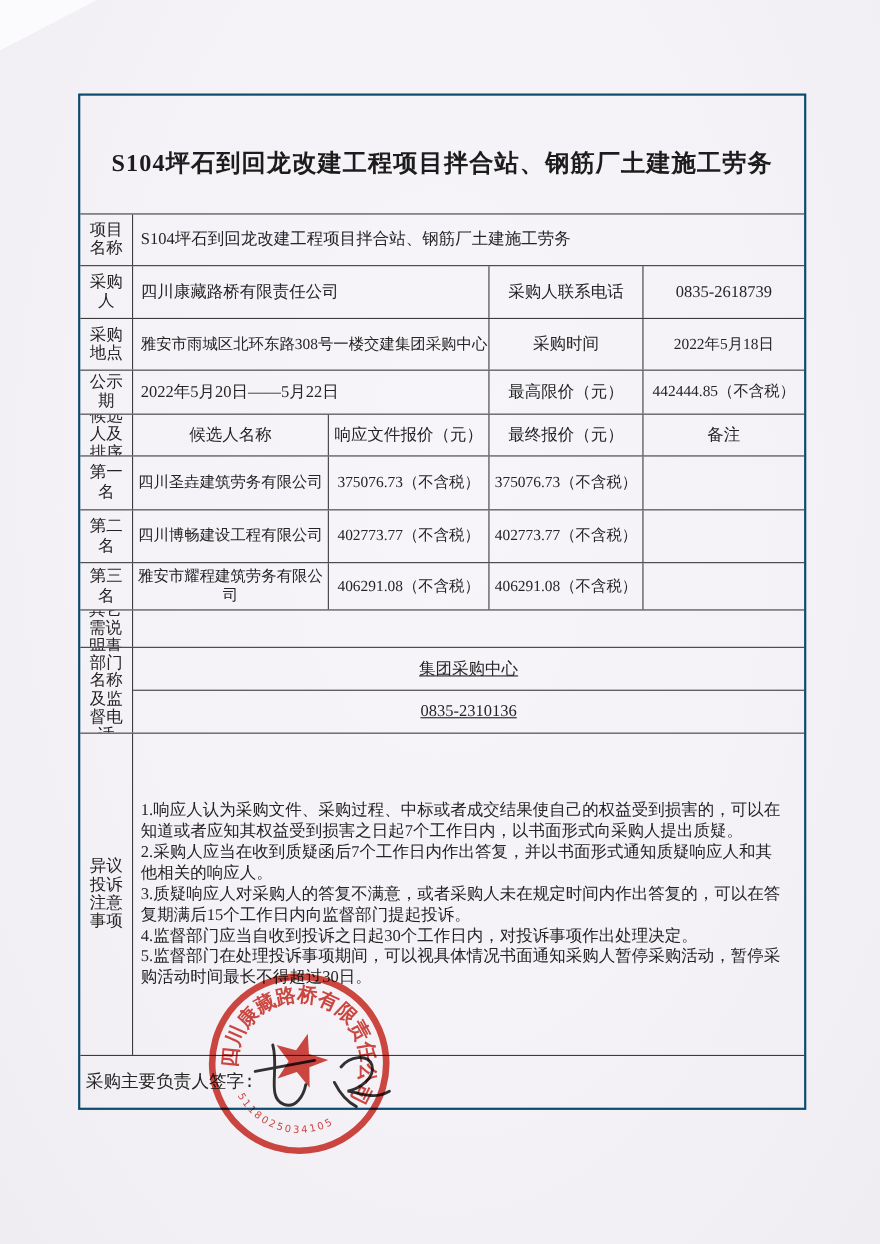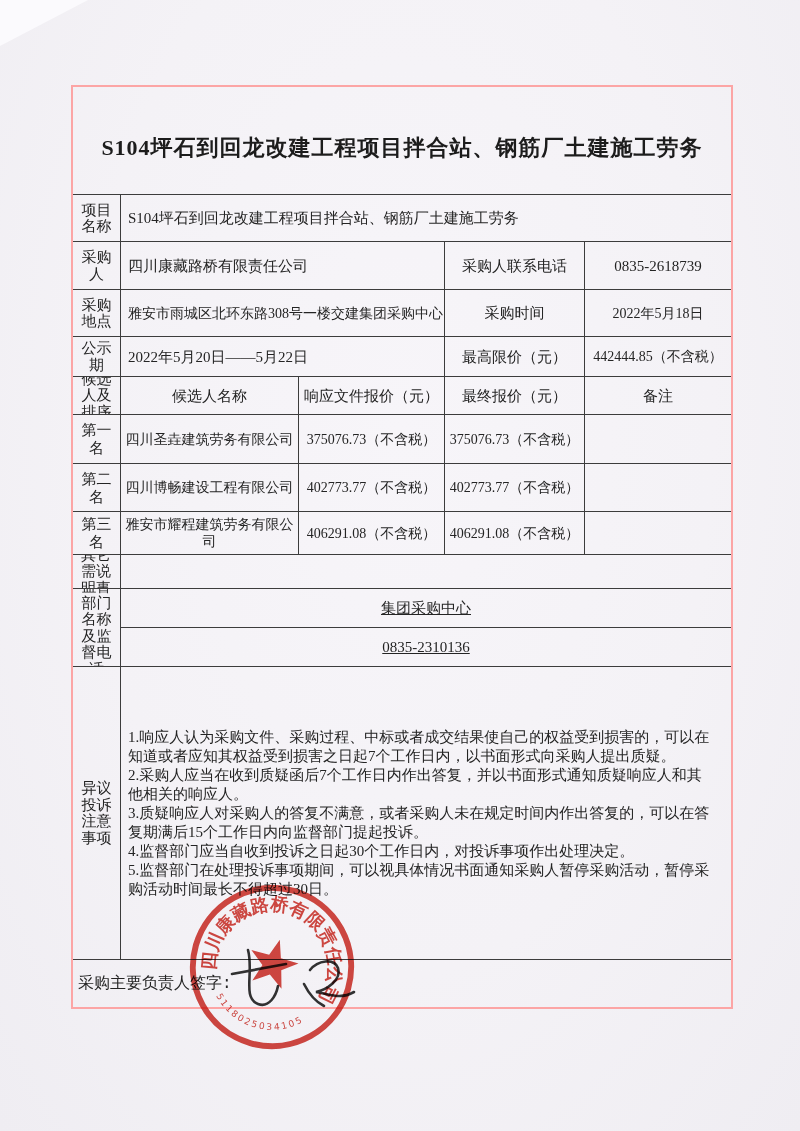--- a/index.html
+++ b/index.html
@@ -9,21 +9,21 @@
     background:
       radial-gradient(ellipse at 50% 38%, #f7f5f9 0%, #f4f2f6 55%, #efedf2 100%);
     color:#242424;
   }
   .fold {
     position:absolute; left:0; top:0; width:0; height:0;
     border-top:46px solid #fbfafd; border-right:88px solid transparent;
   }
   .doc-table {
     position:absolute; left:71px; top:85px; width:658px;
-    border:2px solid #fca5a5;
+    border:2px solid #0c4a6e;
   }
   .row { display:flex; border-bottom:1.6px solid #3c3c3c; align-items:stretch; box-sizing:border-box; }
   .row.last { border-bottom:none; }
   .cell {
     box-sizing:border-box; border-right:1.6px solid #3c3c3c;
     display:flex; align-items:center; justify-content:center;
     text-align:center; font-size:15px; line-height:18px; padding:1px 4px;
     overflow:hidden;
   }
   .cell.end { border-right:none; }

